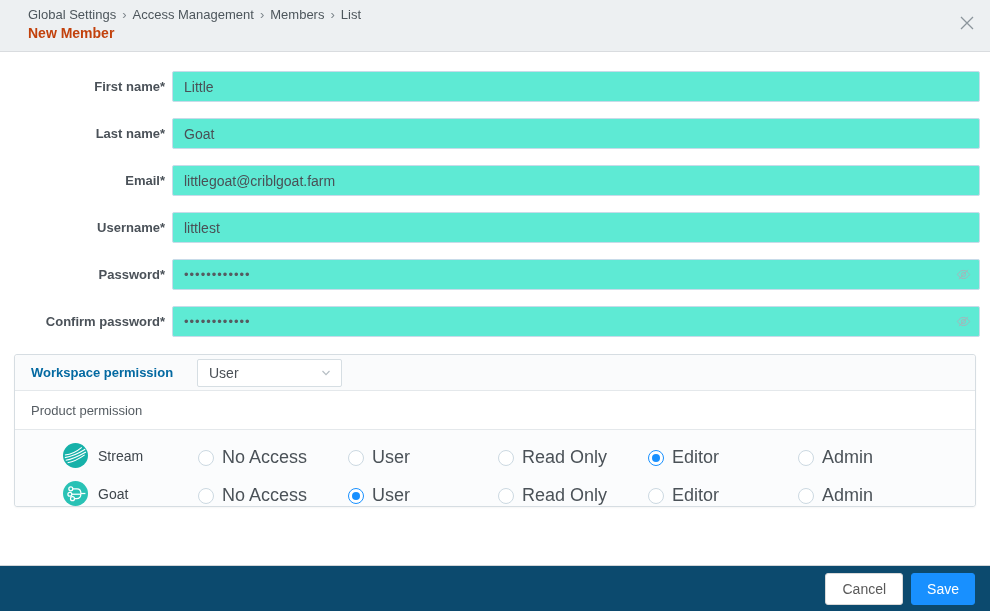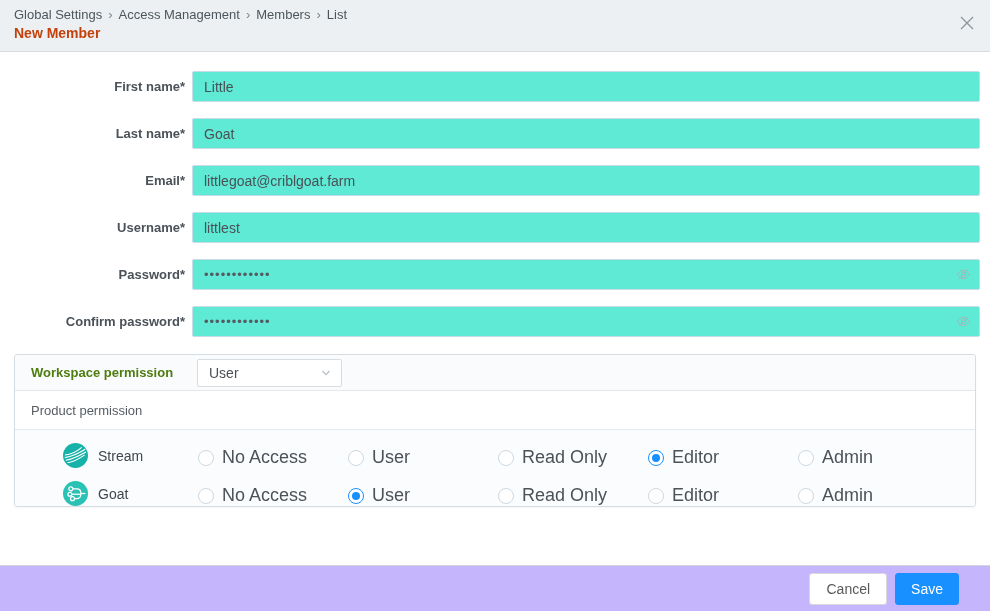--- a/index.html
+++ b/index.html
@@ -10,35 +10,35 @@
     position: relative;
     overflow: hidden;
     color: #4a5056;
   }
 
   
   .header {
     height: 52px;
     background: #edf0f2;
     border-bottom: 1px solid #d9dcdf;
-    padding: 7px 14px 0 14px;
+    padding: 7px 14px 0 28px;
     position: relative;
   }
   .breadcrumb { font-size: 13px; color: #4d565c; display: flex; gap: 6px; align-items: center; }
   .breadcrumb .crumb { cursor: pointer; }
   .breadcrumb .sep { color: #7d868c; }
   .page-title { font-size: 14px; font-weight: bold; color: #c2410c; margin-top: 3px; }
   .close-btn {
     position: absolute; right: 14px; top: 14px;
     width: 18px; height: 18px; cursor: pointer;
     display: flex; align-items: center; justify-content: center;
   }
 
   
-  .form-area { padding-top: 19px; padding-left: 20px; }
+  .form-area { padding-top: 19px; }
   .form-row { display: flex; margin-bottom: 16px; padding-right: 10px; }
   .form-label {
     width: 165px; text-align: right; font-size: 13px; font-weight: bold;
     color: #4a5158; line-height: 31px; flex: none;
   }
   .input-wrap { flex: 1; margin-left: 7px; position: relative; }
   .text-input {
     width: 100%; height: 31px; border: 1px solid #c7dbe9; border-radius: 2px;
     background: #5eead4; padding: 0 11px; font-size: 14px; color: #4a5056;
     font-family: "Liberation Sans", "DejaVu Sans", sans-serif; outline: none;
@@ -53,21 +53,21 @@
     margin: 17px 14px 0 14px;
     border: 1px solid #d6dde2;
     border-radius: 3px;
     box-shadow: 0 1px 2px rgba(0,0,0,0.04);
   }
   .perm-row-workspace {
     height: 36px; background: #fafbfc; border-bottom: 1px solid #e4e8eb;
     display: flex; align-items: center; padding-left: 16px;
     border-radius: 3px 3px 0 0;
   }
-  .workspace-label { font-size: 13px; font-weight: bold; color: #4d7c0f; width: 166px; }
+  .workspace-label { font-size: 13px; font-weight: bold; color: #0369a1; width: 166px; }
   .select-box {
     width: 145px; height: 28px; border: 1px solid #d6dee3; border-radius: 2px;
     background: #fff; display: flex; align-items: center; justify-content: space-between;
     padding: 0 10px 0 11px; font-size: 14px; color: #4a5056; cursor: pointer;
   }
   .perm-row-product-header {
     height: 39px; background: #ffffff; border-bottom: 1px solid #e4e8eb;
     display: flex; align-items: center; padding-left: 16px;
     font-size: 13px; color: #565d63;
   }
@@ -85,23 +85,23 @@
   .radio.checked { border-color: #1890ff; }
   .radio.checked::after {
     content: ''; position: absolute; left: 3px; top: 3px; width: 8px; height: 8px;
     border-radius: 50%; background: #1890ff;
   }
   .option-label { font-size: 18px; color: #4b5258; }
 
   
   .footer {
     position: absolute; left: 0; right: 0; bottom: 0; height: 46px;
-    background: #c4b5fd; border-top: 1px solid #d2d6d9;
+    background: #0c4a6e; border-top: 1px solid #d2d6d9;
     display: flex; align-items: center; justify-content: flex-end;
-    gap: 8px; padding-right: 31px; margin-top: 20px;
+    gap: 8px; padding-right: 15px; margin-top: 20px;
   }
   .btn {
     height: 32px; border-radius: 3px; font-size: 14px; cursor: pointer;
     font-family: "Liberation Sans", "DejaVu Sans", sans-serif;
     display: inline-flex; align-items: center; justify-content: center;
   }
   .btn-cancel { background: #ffffff; border: 1px solid #d9d9d9; color: #595959; padding: 0 16px; }
   .btn-save { background: #1890ff; border: 1px solid #1890ff; color: #ffffff; padding: 0 15px; }
 </style>
 </head>

